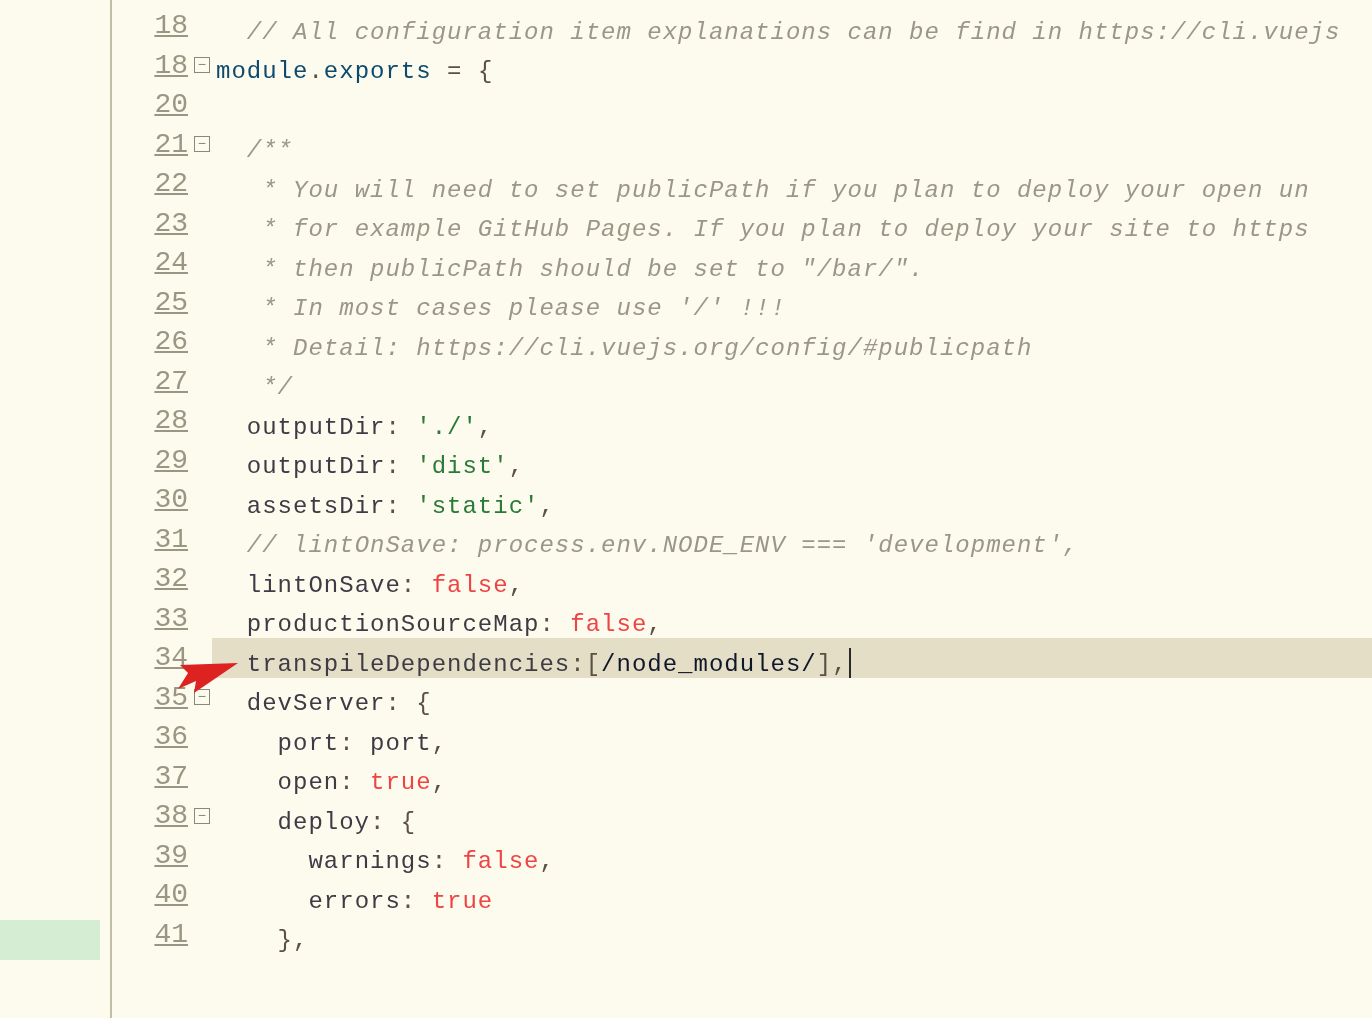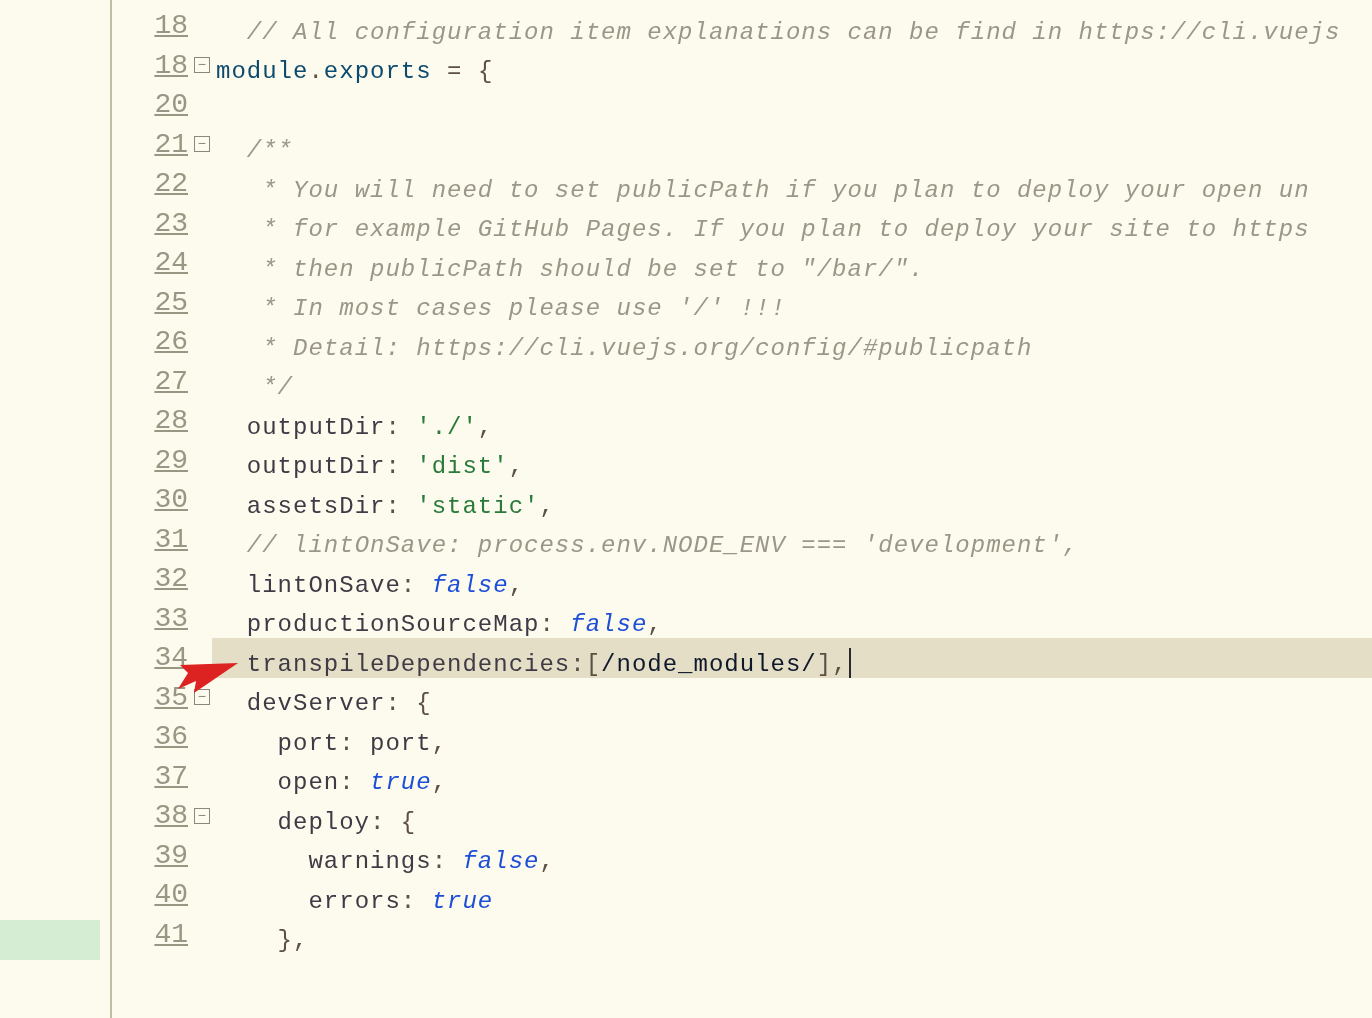--- a/index.html
+++ b/index.html
@@ -91,21 +91,21 @@
     height: 30px;
     background: #2a2a2a;
     vertical-align: middle;
     margin-left: 1px;
   }
   .c-comment { color: #9b9788; font-style: italic; }
   .c-kw      { color: #0c4a6e; }
   .c-prop    { color: #3f3b46; }
   .c-punc    { color: #5c4f44; }
   .c-string  { color: #2a7a3a; }
-  .c-bool    { color: #1d4ed8; font-style: italic; }
+  .c-bool    { color: #ef4444; }
   .c-regex   { color: #0f172a; }
   .c-ident   { color: #3f3b46; }
   .arrow {
     position: absolute;
     left: 176px;
     top: 645px;
     pointer-events: none;
     z-index: 10;
   }
 </style>

